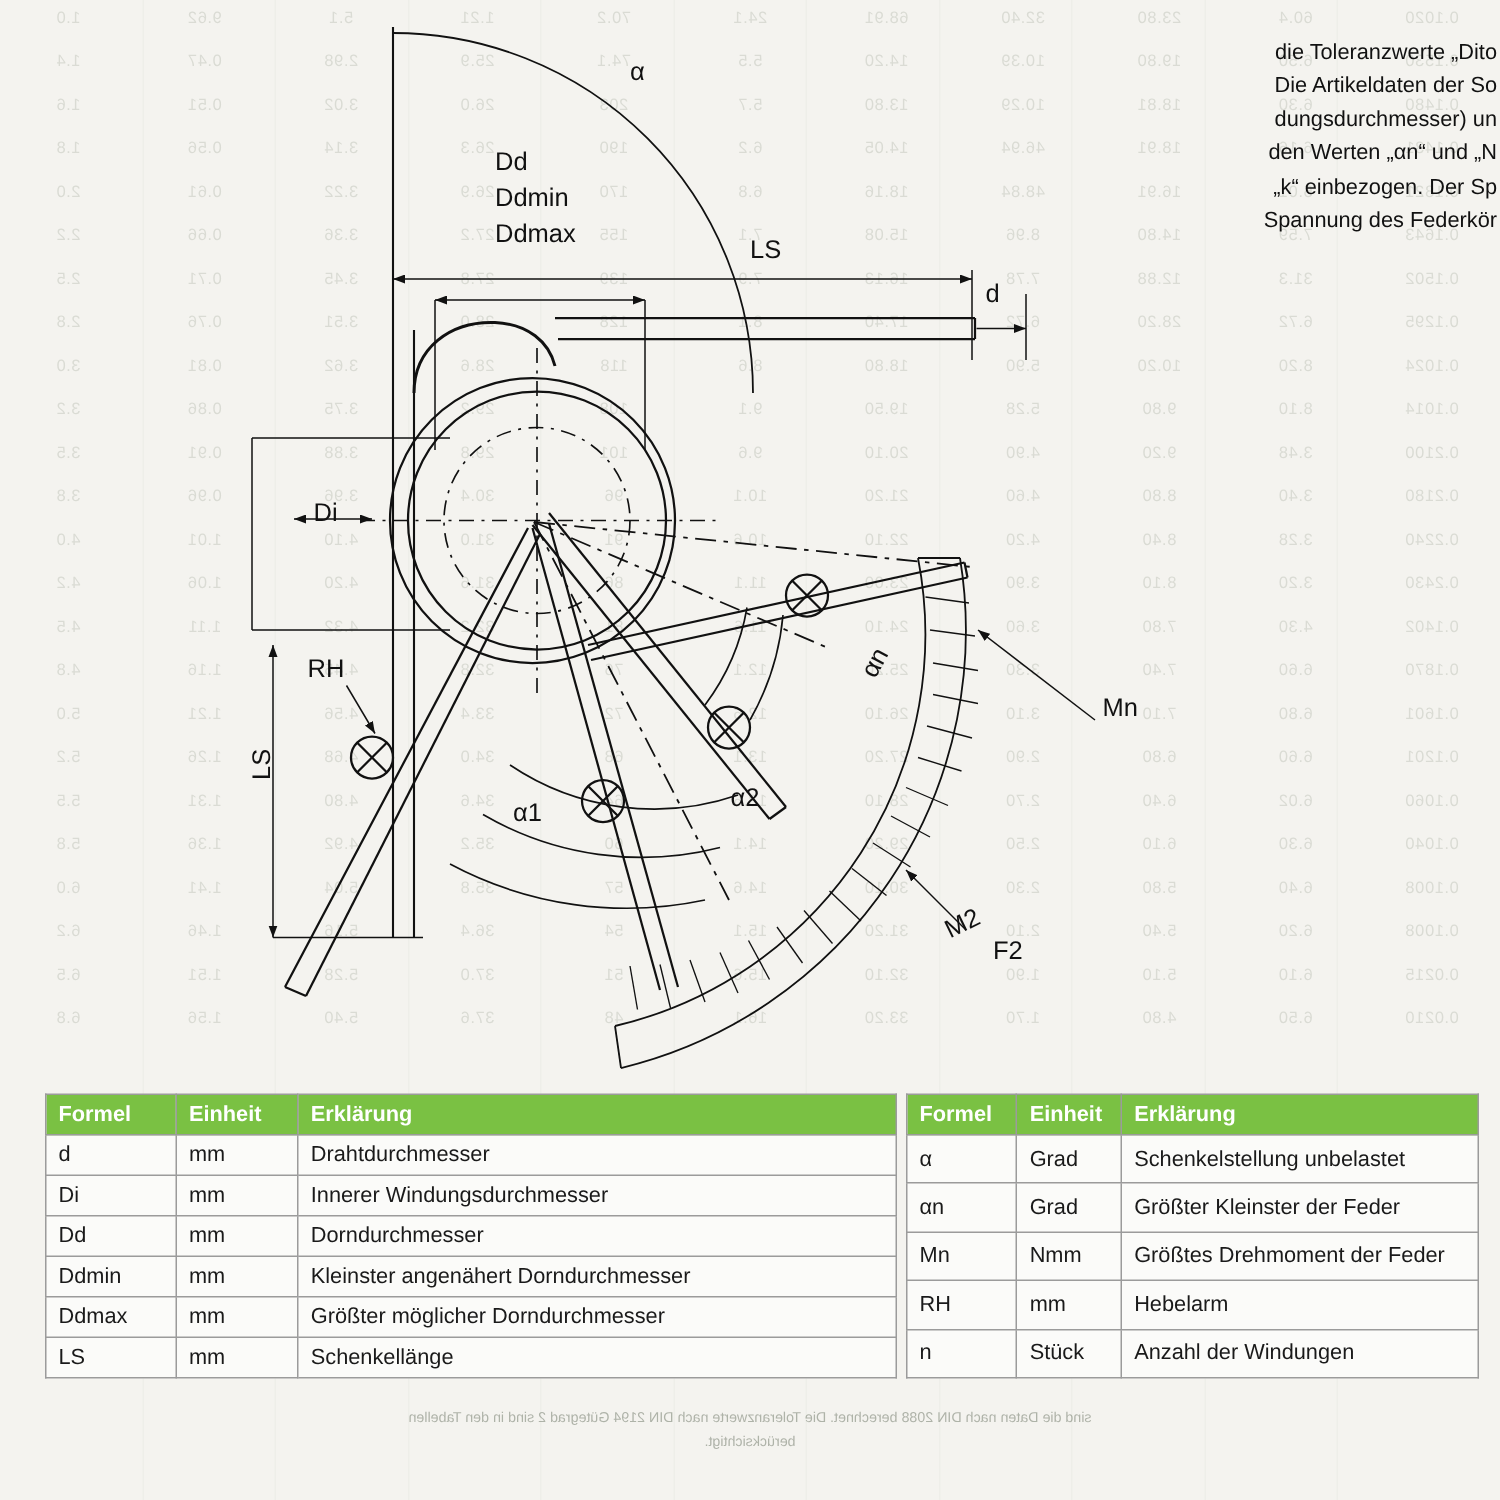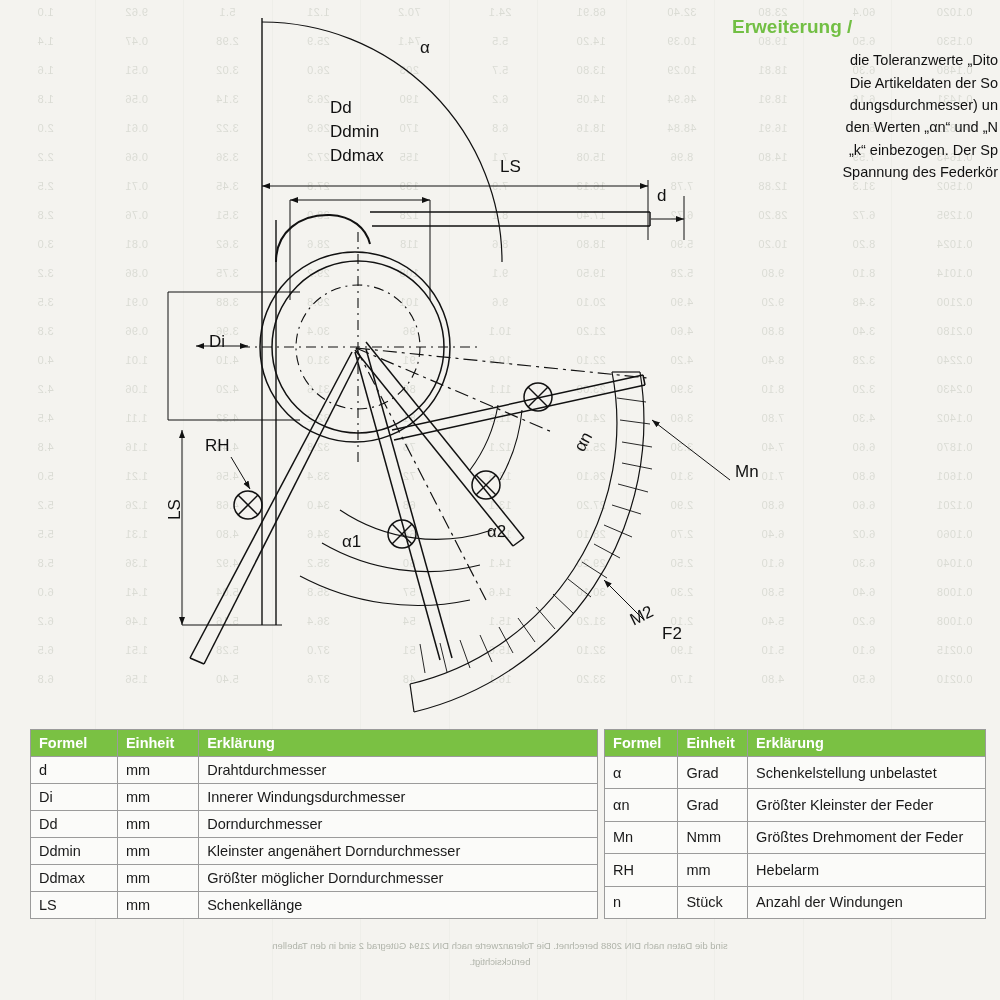--- a/index.html
+++ b/index.html
@@ -603,21 +603,20 @@
   <div class="lbl" style="left:342px; top:532px;">α1</div>
   <div class="lbl" style="left:487px; top:522px;">α2</div>
   <div class="lbl" style="left:574px; top:432px; transform:rotate(-62deg);">αn</div>
   <div class="lbl" style="left:735px; top:462px;">Mn</div>
   <div class="lbl" style="left:630px; top:606px; transform:rotate(-26deg);">M2</div>
   <div class="lbl" style="left:662px; top:624px;">F2</div>
 </div>
 
 <div class="right-text">
   <div class="rt-title">
-    <div>Erweiterung / </div>
   </div>
   <div class="rt-body" id="rt-body">
       <p>die Toleranzwerte „Dito</p>
       <p>Die Artikeldaten der So</p>
       <p>dungsdurchmesser) un</p>
       <p>den Werten „αn“ und „N</p>
       <p>„k“ einbezogen. Der Sp</p>
       <p>Spannung des Federkör</p>
     </div>
 </div>

